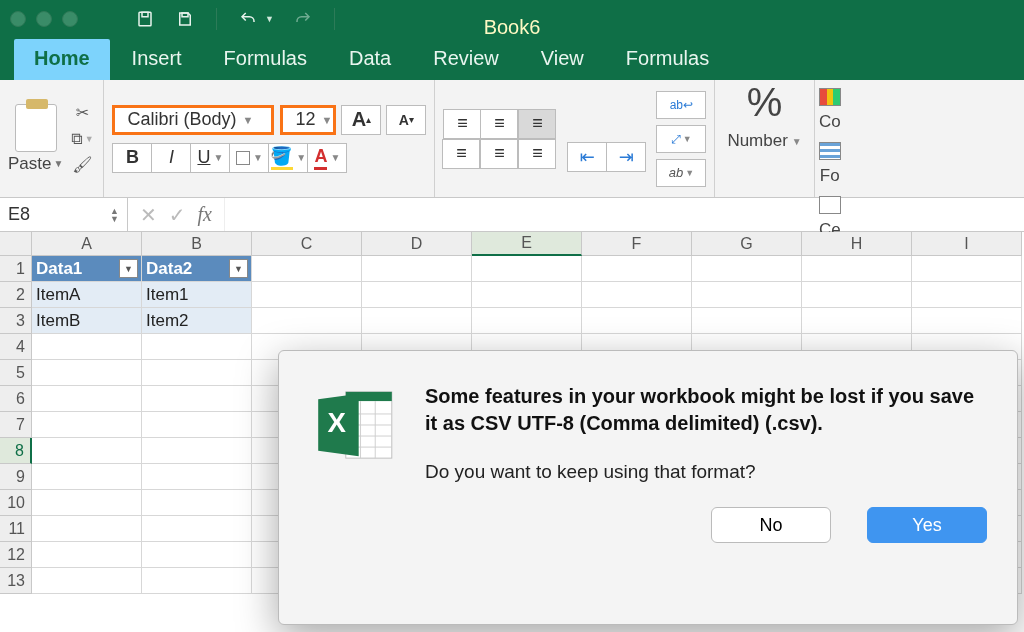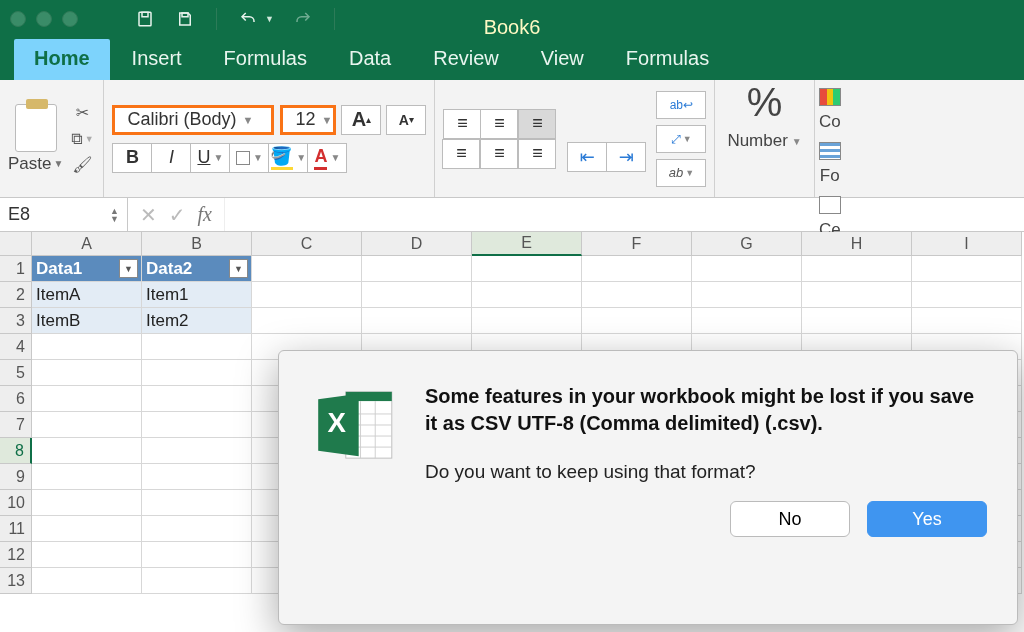--- a/index.html
+++ b/index.html
@@ -78,21 +78,21 @@
 .hdr { background: #5b8bbd; color: #fff; font-weight: 600; position: relative; }
 .hdr .filter { position: absolute; right: 3px; top: 3px; width: 19px; height: 19px; background: #fff; border: 1px solid #888; display: flex; align-items: center; justify-content: center; font-size: 9px; color: #555; }
 .tblA { background: #e3ecf5; }
 
 .dialog { position: absolute; left: 278px; top: 350px; width: 740px; height: 275px; background: #f4f4f4; border: 1px solid #bbb; border-radius: 6px; box-shadow: 0 12px 40px rgba(0,0,0,0.35); padding: 28px 30px; display: flex; gap: 24px; }
 .dlg-icon { width: 92px; height: 92px; flex-shrink: 0; display: flex; align-items: center; justify-content: center; }
 .dlg-icon svg { width: 92px; height: 92px; }
 .dlg-body { flex: 1; padding-top: 4px; }
 .dlg-title { font-size: 20px; font-weight: 700; color: #111; line-height: 1.35; }
 .dlg-msg { font-size: 19px; color: #222; margin-top: 24px; }
-.dlg-btns { display: flex; gap: 17px; justify-content: flex-end; margin-top: 18px; }
+.dlg-btns { display: flex; gap: 36px; justify-content: flex-end; margin-top: 24px; }
 .dlg-btn { min-width: 120px; height: 36px; border-radius: 6px; border: 1px solid #bbb; background: #fff; font-size: 18px; display: flex; align-items: center; justify-content: center; }
 .dlg-btn.primary { background: #3f95f0; border-color: #3f95f0; color: #fff; }
 
 .icon-svg { width: 18px; height: 18px; }
 </style>
 </head>
 <body>
 
 <div class="titlebar">
   <div class="traffic">

